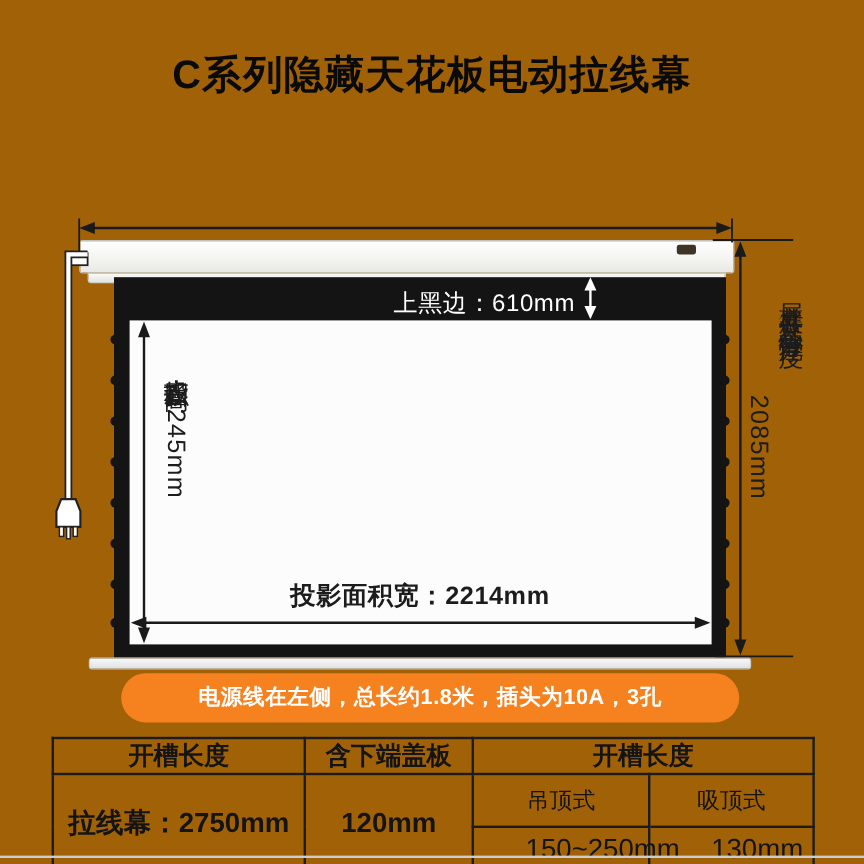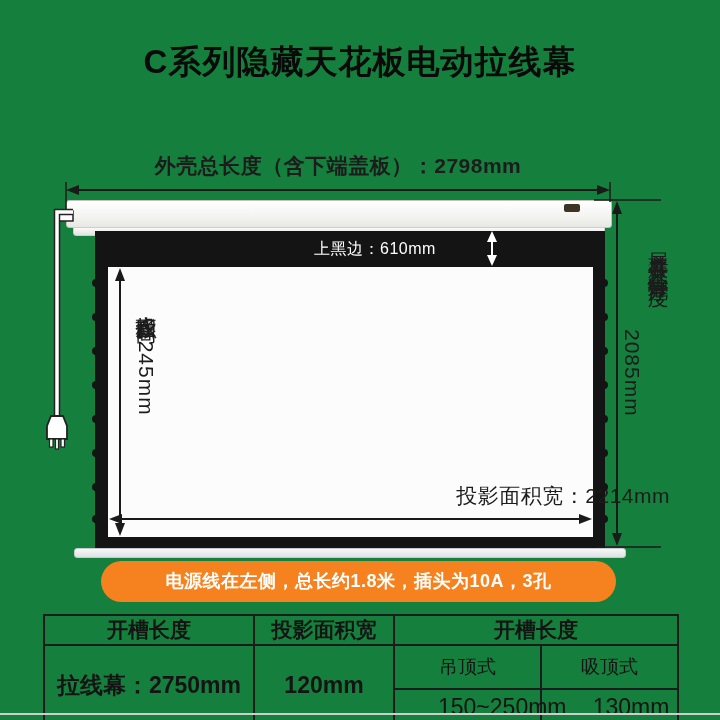--- a/index.html
+++ b/index.html
@@ -1,28 +1,28 @@
 <!DOCTYPE html>
 <html><head>
 <meta charset="utf-8">
 <style>
   * { margin:0; padding:0; box-sizing:border-box; }
   html,body { width:720px; height:720px; background:#ffffff; overflow:hidden; }
   body { font-family:"Liberation Sans","DejaVu Sans",sans-serif; color:#111; }
-  .page { position:relative; width:720px; height:720px; background:#15803d; }
+  .page { position:relative; width:720px; height:720px; background:#a16207; }
 
   
   .title { position:absolute; top:42px; left:0; width:720px; text-align:center;
            font-size:33px; font-weight:700; line-height:39px; color:#0a0a0a; letter-spacing:1px; }
 
   
   .dim-label { position:absolute; font-size:21px; font-weight:600; color:#1c1c1c; letter-spacing:0.5px; }
   .top-dim-label { top:152px; left:18px; width:640px; text-align:center; }
-  .band-label { top:239px; left:314px; color:#ffffff; font-size:16px; font-weight:500; }
-  .proj-width-label { top:482px; left:30px; width:640px; text-align:right; font-weight:400; }
+  .band-label { top:239px; left:328px; color:#ffffff; font-size:20px; font-weight:500; }
+  .proj-width-label { top:482px; left:30px; width:640px; text-align:center; font-weight:700; }
 
   .v-text { position:absolute; writing-mode:vertical-rl; text-orientation:mixed;
             font-size:21px; font-weight:500; color:#1c1c1c; }
   .proj-height-label { top:301px; left:132px; letter-spacing:1px; }
   .total-height-label { top:236px; left:644px; letter-spacing:3px; }
   .total-height-value { top:329px; left:620px; letter-spacing:1px; }
 
   
   .housing { position:absolute; left:66px; top:200px; width:546px; height:28px;
              background:linear-gradient(#ffffff,#f3f3f0 60%,#e7e7e3); border:1px solid #c2c2bd; border-radius:3px; }
@@ -64,21 +64,20 @@
   </div>
 
   <div class="housing"></div>
   <div class="housing-lip"></div>
   <div class="ir-dot"></div>
 
   <div class="screen-frame"></div>
   <div class="screen-white"></div>
   <div class="weight-bar"></div>
 
-  <div class="dim-label top-dim-label">外壳总长度（含下端盖板）：2798mm</div>
   <div class="dim-label band-label">上黑边：610mm</div>
   <div class="v-text proj-height-label">投影面积高：1245mm</div>
   <div class="dim-label proj-width-label">投影面积宽：2214mm</div>
   <div class="v-text total-height-label">屏幕展开总高（含外壳厚度）</div>
   <div class="v-text total-height-value">2085mm</div>
 
   <svg class="overlay" viewBox="0 0 720 720">
 
     <g stroke="#1a1a1a" fill="#1a1a1a">
       <line x1="76" y1="190" x2="600" y2="190" stroke-width="2"></line>
@@ -152,21 +151,21 @@
   <table class="spec-table">
     <colgroup>
       <col style="width:210px">
         <col style="width:140px">
         <col style="width:147px">
         <col style="width:137px">
     </colgroup>
     <tbody>
         <tr>
       <th class="hdr">开槽长度</th>
-      <th class="hdr">投影面积宽</th>
+      <th class="hdr">含下端盖板</th>
       <th class="hdr" colspan="2">开槽长度</th>
     </tr>
     <tr>
       <td class="main-val" rowspan="2">拉线幕：2750mm</td>
       <td class="main-val" rowspan="2">120mm</td>
       <td class="sub-hdr">吊顶式</td>
       <td class="sub-hdr">吸顶式</td>
     </tr>
     <tr>
       <td class="sub-val">150~250mm</td>

